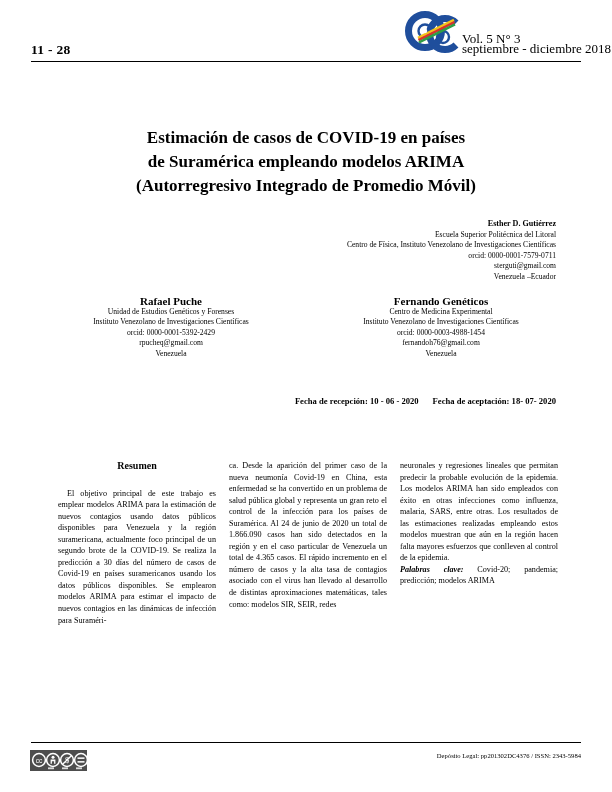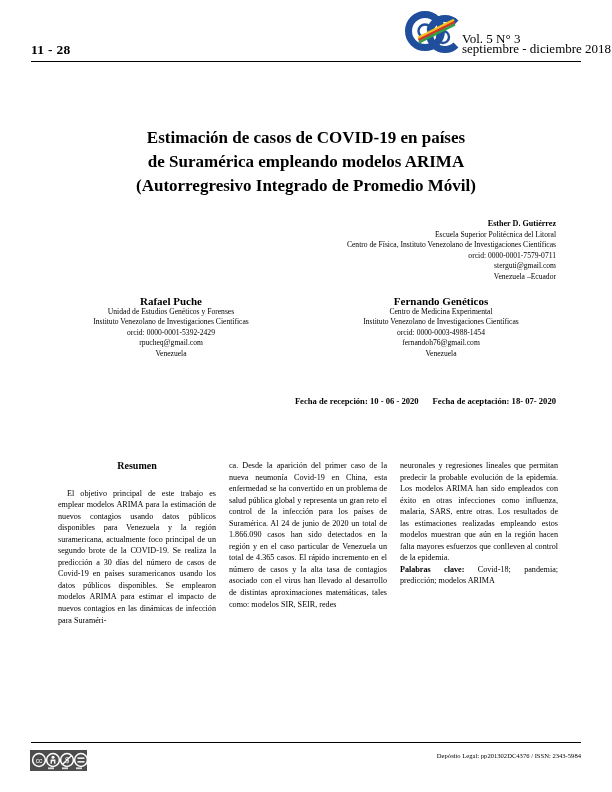--- a/index.html
+++ b/index.html
@@ -152,21 +152,21 @@
   .col p {
     margin: 0;
     text-align: justify;
     text-justify: inter-word;
   }
   .col p.indent { text-indent: 9px; }
   .keywords {
     margin-top: 12px;
     text-align: justify;
   }
-  .keywords b { font-weight: bold; }
+  .keywords b { font-weight: bold; font-style: italic; }
 
   
   .footer-rule {
     position: absolute;
     left: 31px;
     top: 742px;
     width: 550px;
     height: 0;
     border-top: 1.1px solid #000;
   }
@@ -260,21 +260,21 @@
   <div class="abstract">
     <div class="col">
       <div class="col-heading">Resumen</div>
       <p class="indent">El objetivo principal de este trabajo es emplear modelos ARIMA para la estimación de nuevos contagios usando datos públicos disponibles para Venezuela y la región suramericana, actualmente foco principal de un segundo brote de la COVID-19. Se realiza la predicción a 30 días del número de casos de Covid-19 en países suramericanos usando los datos públicos disponibles. Se emplearon modelos ARIMA para estimar el impacto de nuevos contagios en las dinámicas de infección para Suraméri-</p>
     </div>
     <div class="col">
       <p>ca. Desde la aparición del primer caso de la nueva neumonía Covid-19 en China, esta enfermedad se ha convertido en un problema de salud pública global y representa un gran reto el control de la infección para los países de Suramérica. Al  24 de junio de 2020 un total de 1.866.090 casos han sido detectados en la región y en el caso particular de Venezuela un total de 4.365 casos. El rápido incremento en el número de casos y la alta tasa de contagios asociado con el virus han llevado al desarrollo de distintas aproximaciones matemáticas, tales como: modelos SIR, SEIR, redes</p>
     </div>
     <div class="col">
       <p>neuronales y regresiones lineales que permitan predecir la probable evolución de la epidemia. Los modelos ARIMA han sido empleados con éxito en otras infecciones como influenza, malaria, SARS, entre otras. Los resultados de las estimaciones realizadas empleando estos modelos muestran que aún en la región hacen falta mayores esfuerzos que conlleven al control de la epidemia.</p>
-      <p class="keywords"><b>Palabras clave:</b><span> Covid-18; pandemia; predicción; modelos ARIMA</span></p>
+      <p class="keywords"><b>Palabras clave:</b><span> Covid-20; pandemia; predicción; modelos ARIMA</span></p>
     </div>
   </div>
 
   <div class="footer-rule"></div>
 
   <div class="cc-badge">
     <svg width="57" height="21" viewBox="0 0 57 21" xmlns="http://www.w3.org/2000/svg">
       <rect x="0" y="0" width="57" height="21" fill="#4d4d4d"></rect>
 
       <circle cx="9" cy="10" r="6.4" fill="none" stroke="#ffffff" stroke-width="1.5"></circle>

